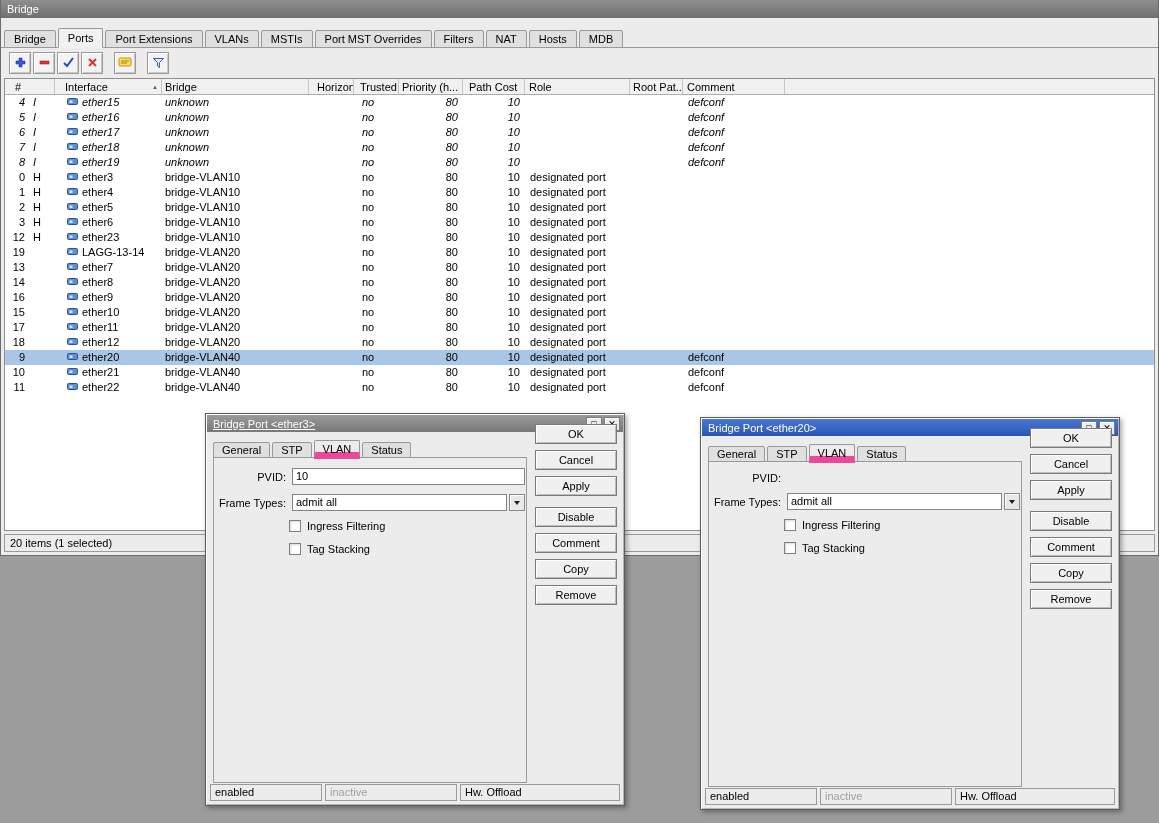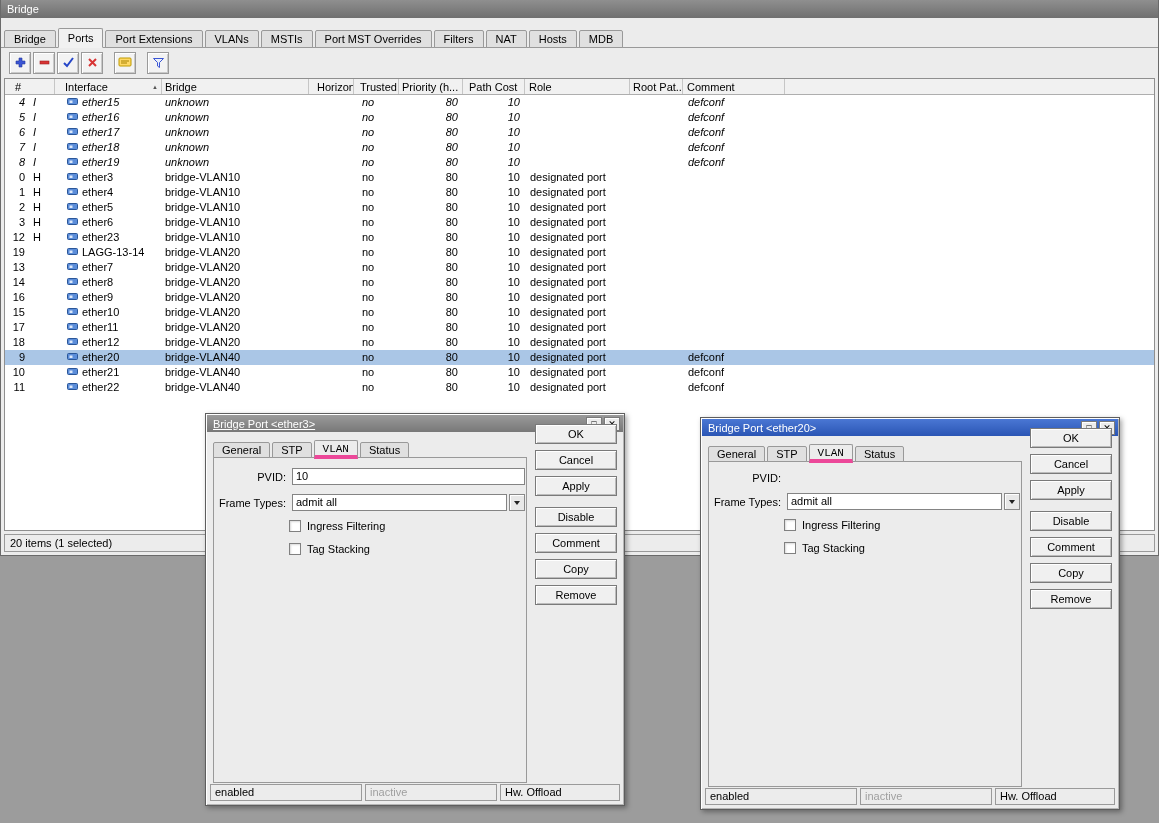--- a/index.html
+++ b/index.html
@@ -104,21 +104,21 @@
     box-shadow: inset 1px 1px 0 #fff; color: #000; font-size: 9px; line-height: 12px;
     text-align: center; cursor: default;
   }
   .dlg-tabs { position: absolute; left: 7px; top: 25px; height: 19px; display: flex; align-items: flex-end; z-index: 3; }
   .dtab {
     height: 16px; line-height: 15px; padding: 0 8px; margin-right: 2px;
     border: 1px solid #999; border-radius: 2px 2px 0 0; background: #e0e0e0; cursor: default;
   }
   .dtab.active {
     height: 19px; line-height: 17px; background: #ececec;
-    border-bottom: 4px solid #ec4899; margin-bottom: -1px; position: relative; z-index: 4; font-family: Liberation Mono, monospace;
+    border-bottom: 7px solid #ec4899; margin-bottom: -1px; position: relative; z-index: 4;
   }
   .dlg-panel {
     position: absolute; left: 7px; top: 43px; width: 314px; height: 326px;
     border: 1px solid #999; background: #ececec; padding-top: 10px;
   }
   .f-row { display: flex; align-items: center; margin: 0 0 9px 0; }
   .f-label { width: 72px; text-align: right; margin-right: 6px; }
   .f-input {
     width: 233px; height: 17px; background: #fff; border: 1px solid #848484;
     padding: 1px 3px; line-height: 13px; overflow: hidden;
@@ -144,21 +144,21 @@
   }
   .btn.gap { margin-top: 11px; }
   .dlg-footer {
     position: absolute; left: 4px; right: 4px; bottom: 4px; height: 17px;
     display: flex; gap: 3px;
   }
   .foot-cell {
     border: 1px solid #9a9a9a; background: #ececec; padding: 1px 4px;
     overflow: hidden; white-space: nowrap;
   }
-  .fw1 { width: 152px; } .fw2 { width: 132px; } .fw3 { flex: 1; }
+  .fw1 { width: 112px; } .fw2 { width: 132px; } .fw3 { flex: 1; }
   .muted { color: #9f9f9f; }
 </style>
 </head>
 <body>
 
 <div class="main-window">
   <div class="titlebar">
     <span>Bridge</span>
   </div>
 

